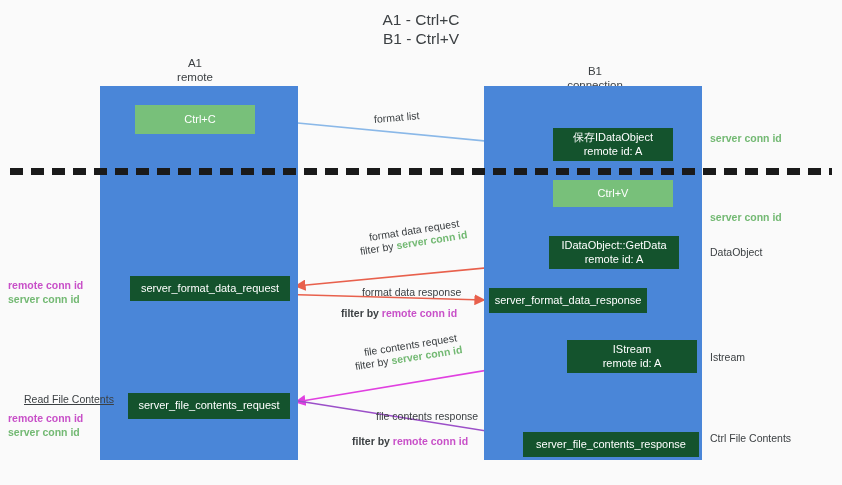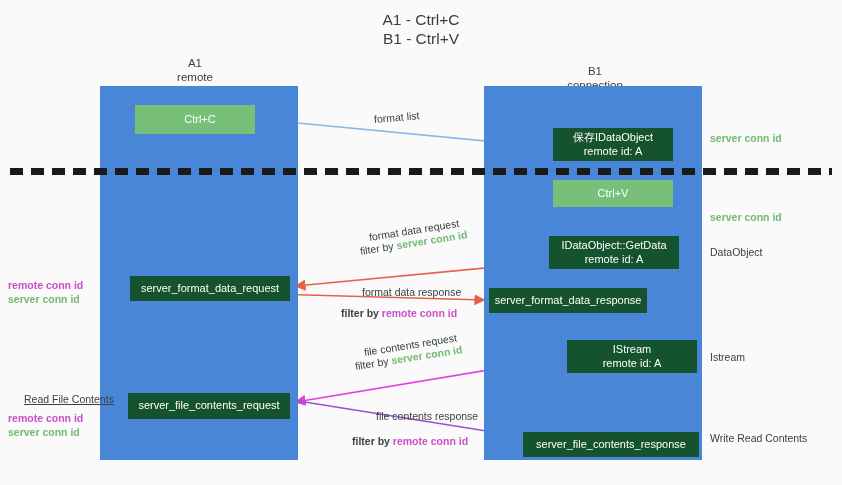--- a/index.html
+++ b/index.html
@@ -247,21 +247,21 @@
 
 <div class="abs edge-label" id="lbl-fcres1">file contents response</div>
 <div class="abs edge-label" id="lbl-fcres2">
   <span>filter by </span><span class="purple-txt">remote conn id</span>
 </div>
 
 <div class="abs side bold green-txt" id="side-r1">server conn id</div>
 <div class="abs side bold green-txt" id="side-r2">server conn id</div>
 <div class="abs side" id="side-r3">DataObject</div>
 <div class="abs side" id="side-r4">Istream</div>
-<div class="abs side" id="side-r5">Write Read Contents</div>
+<div class="abs side" id="side-r5">Ctrl File Contents</div>
 
 <div class="abs side" id="side-l1">
   <div class="bold purple-txt">remote conn id</div>
   <div class="bold green-txt">server conn id</div>
 </div>
 
 <div class="abs side" id="side-l2">Read File Contents</div>
 
 <div class="abs side" id="side-l3">
   <div class="bold purple-txt">remote conn id</div>

